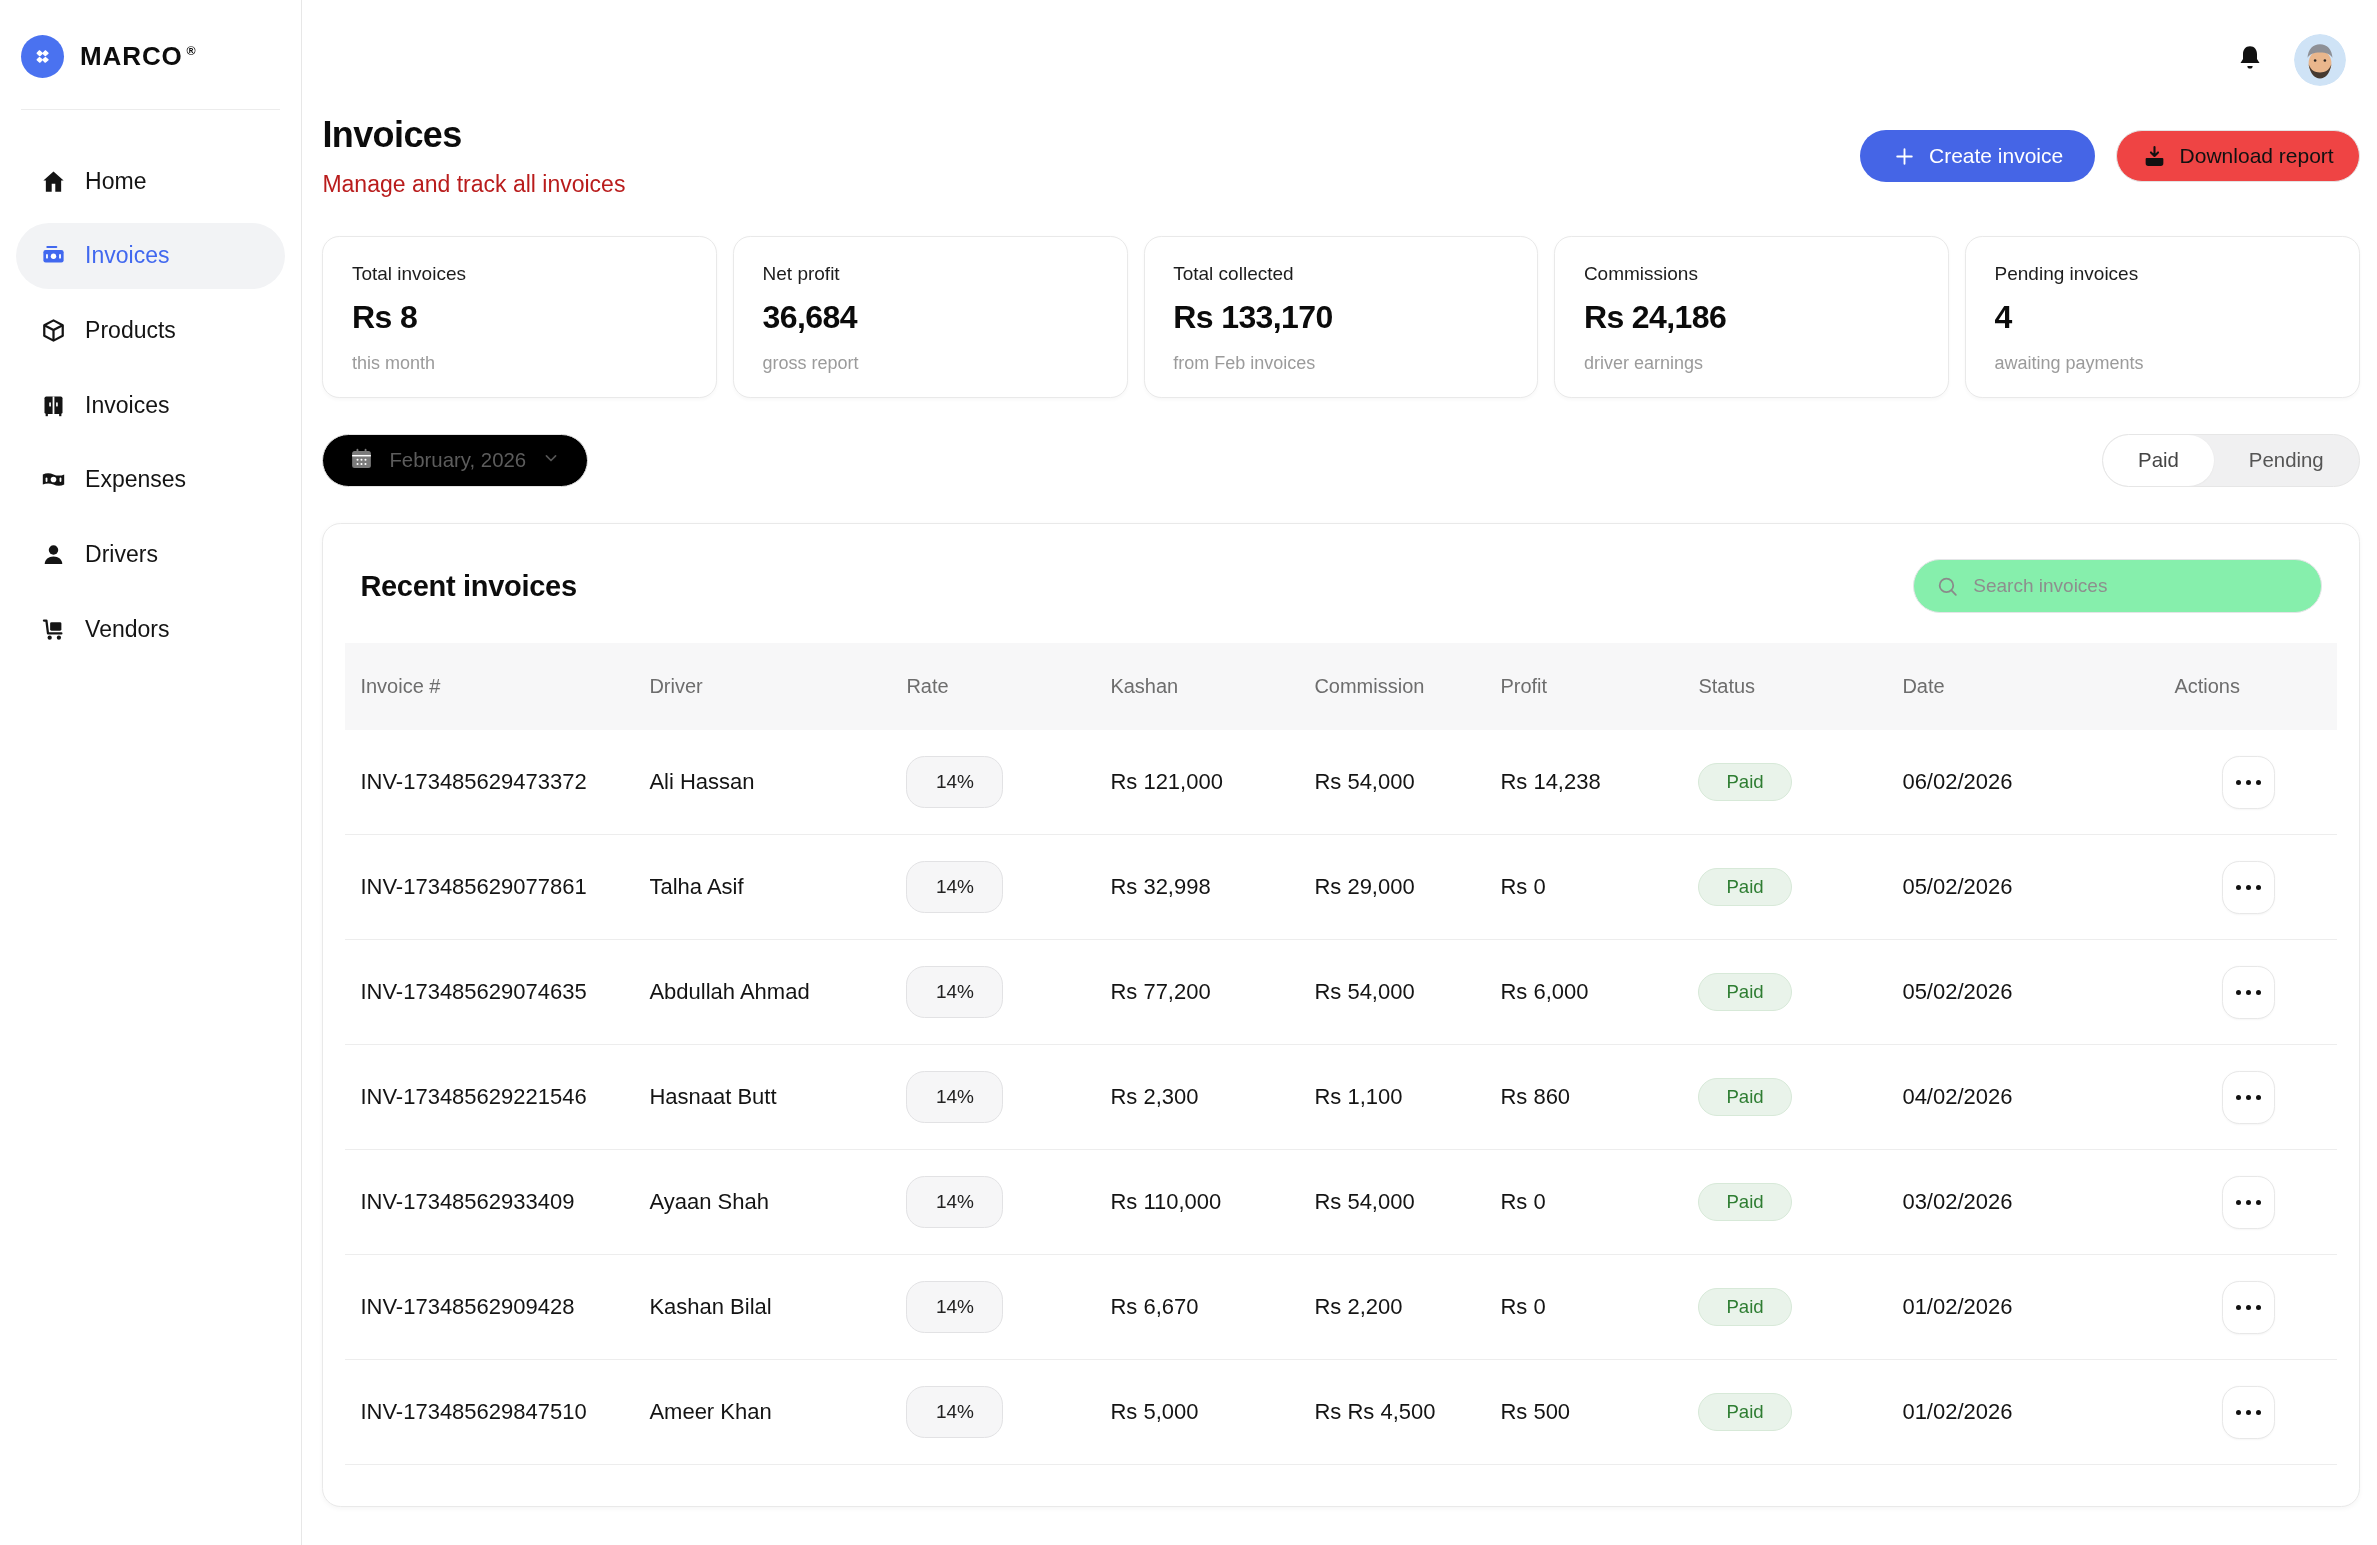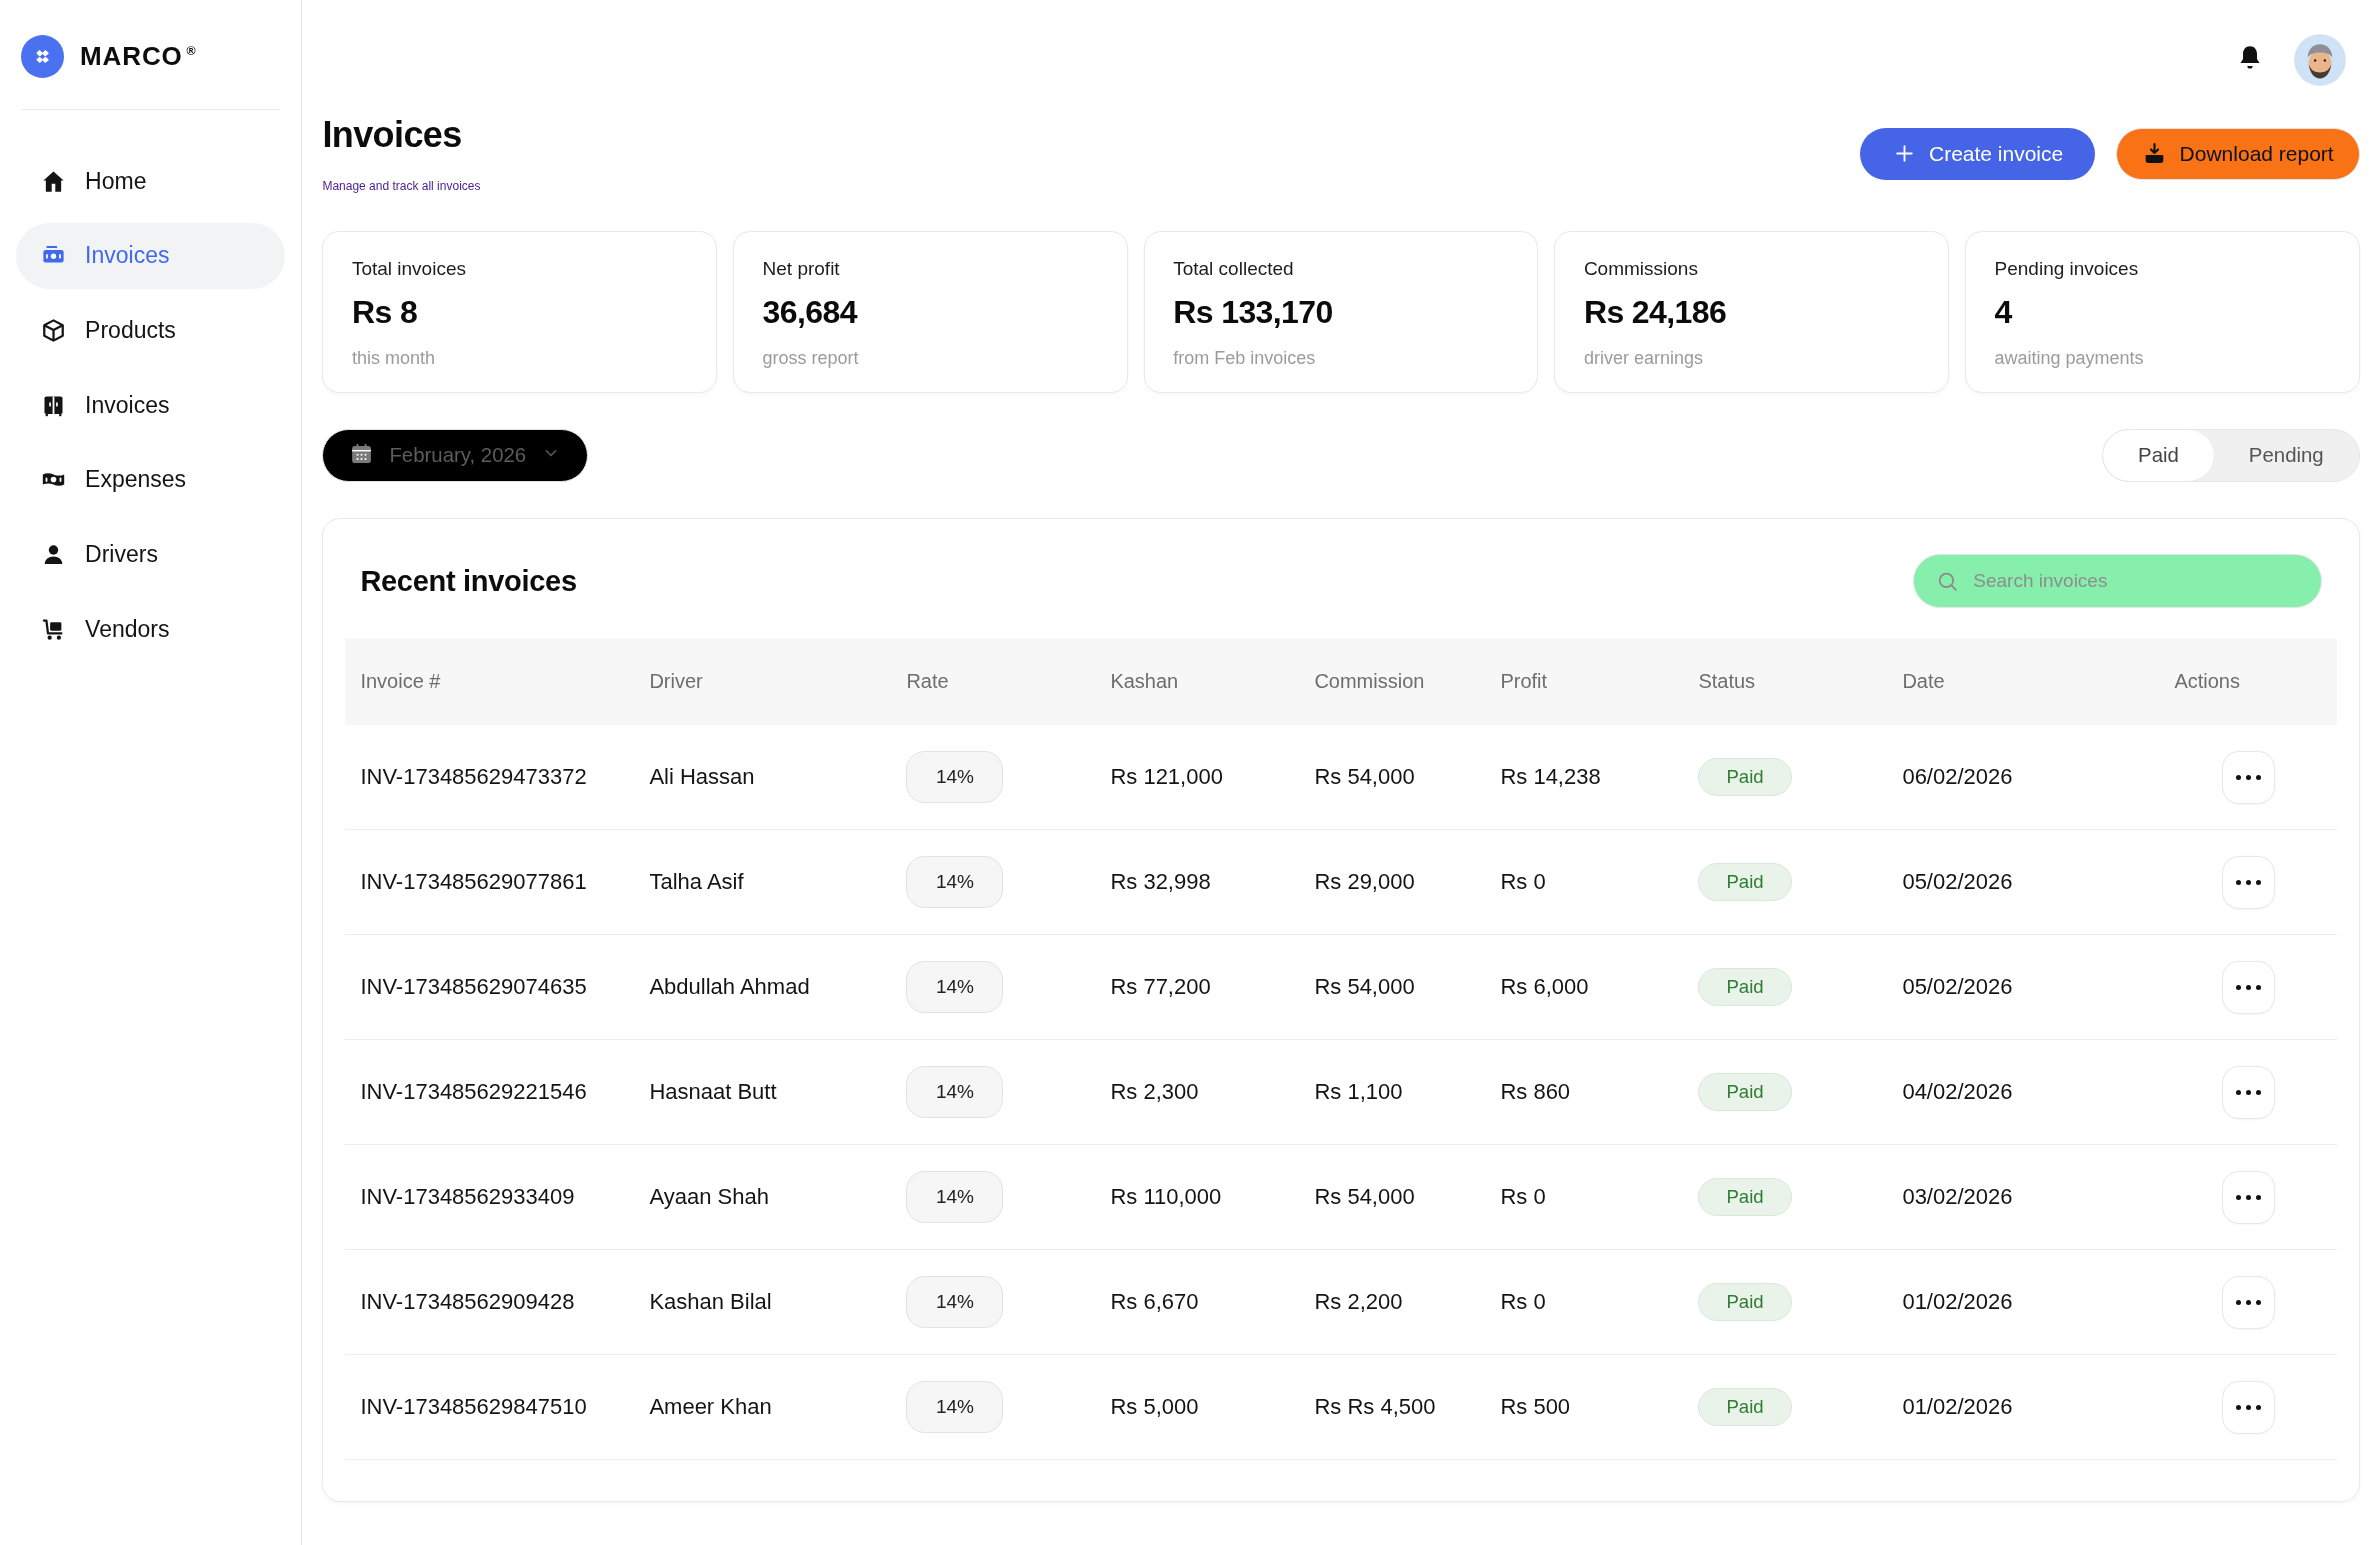--- a/index.html
+++ b/index.html
@@ -43,26 +43,26 @@
   .nav-item.active .nav-icon{color:var(--active-link);}
   
   .main{flex:1;padding:0 17.3px 0 20.4px;display:flex;flex-direction:column;}
   .topbar{display:flex;justify-content:flex-end;align-items:center;gap:28.5px;padding:32px 13.6px 0 0;height:87px;}
   .bell-btn{background:none;border:none;cursor:pointer;width:32px;height:35px;}
   .bell-btn svg{width:30px;height:32px;}
   .avatar{width:52px;height:52px;border-radius:50%;overflow:hidden;cursor:pointer;flex:0 0 auto;}
   .avatar svg{width:52px;height:52px;display:block;}
   .page-header{display:flex;justify-content:space-between;align-items:center;margin-top:27px;}
   .page-title{font-size:36px;font-weight:700;letter-spacing:-0.6px;color:#0c0c0c;}
-  .page-subtitle{font-size:12px;color:#4c1d95;margin-top:23px;}
+  .page-subtitle{font-size:23px;color:#b91c1c;margin-top:15px;}
   .header-actions{display:flex;gap:21px;align-items:center;}
   .btn{display:inline-flex;align-items:center;justify-content:center;gap:12.4px;height:52px;
     border-radius:619px;font-size:21px;cursor:pointer;border:none;font-family:inherit;}
   .btn-primary{background:var(--accent);color:#fff;padding:0 32px;}
-  .btn-secondary{background:#f97316;color:#111;border:0.9px solid #e3e3e3;padding:17px 25px;}
+  .btn-secondary{background:#ef4444;color:#111;border:0.9px solid #e3e3e3;padding:17px 25px;}
   .btn svg{width:25px;height:25px;}
   
   .stats{display:grid;grid-template-columns:repeat(5,1fr);gap:16px;margin-top:38px;}
   .card{border:0.9px solid var(--border);border-radius:17.3px;background:#fff;height:162px;
     padding:26px 28.5px 23.5px;display:flex;flex-direction:column;box-shadow:0 1.2px 3.7px rgba(0,0,0,.03);}
   .card-label{font-size:19px;color:#1d1d1d;}
   .card-value{font-size:32px;font-weight:700;letter-spacing:-0.6px;color:#0b0b0b;margin-top:13.6px;}
   .card-note{font-size:18px;color:#9b9b9b;margin-top:auto;}
   
   .filter-row{display:flex;justify-content:space-between;align-items:center;margin-top:36px;}

